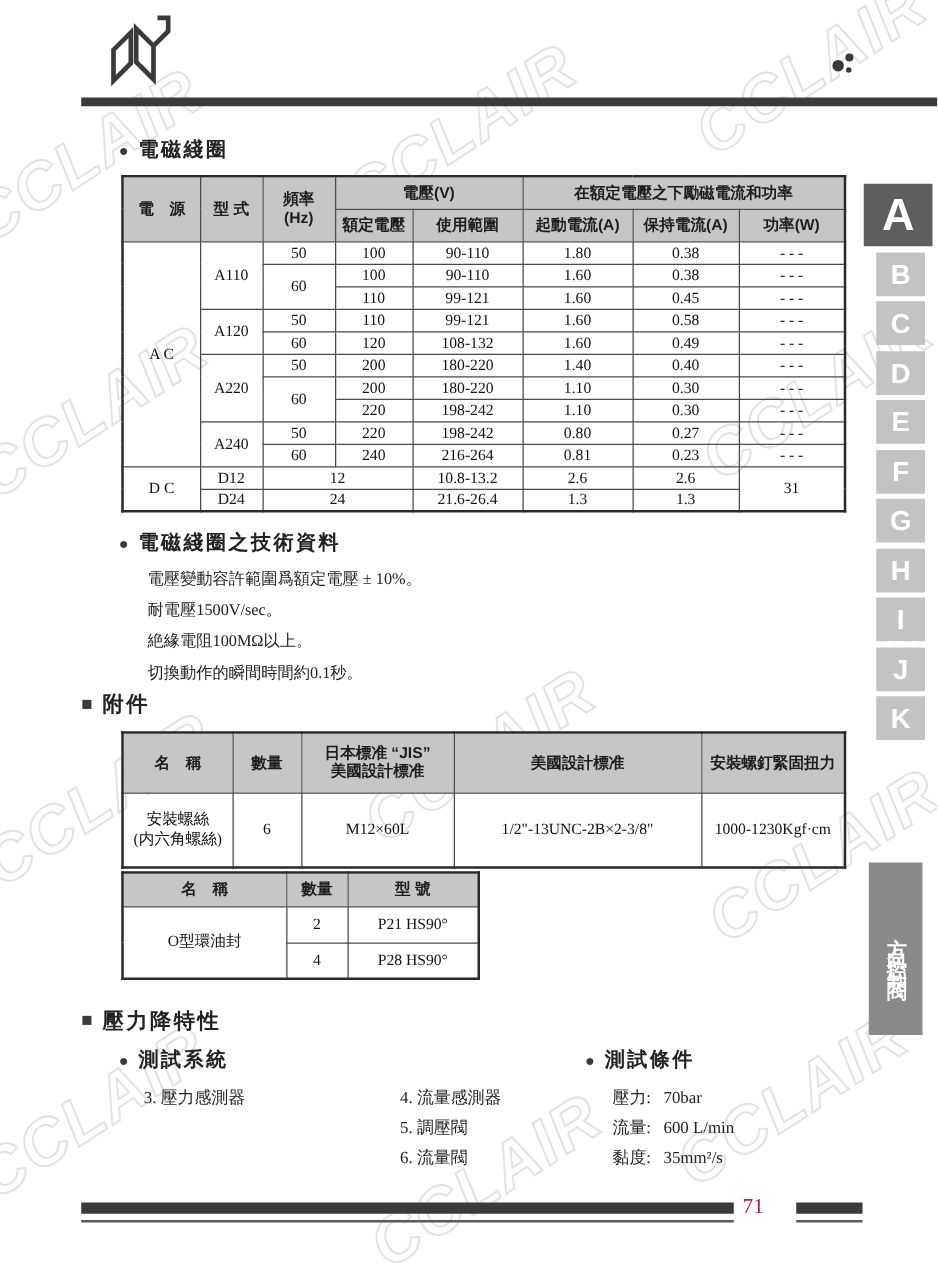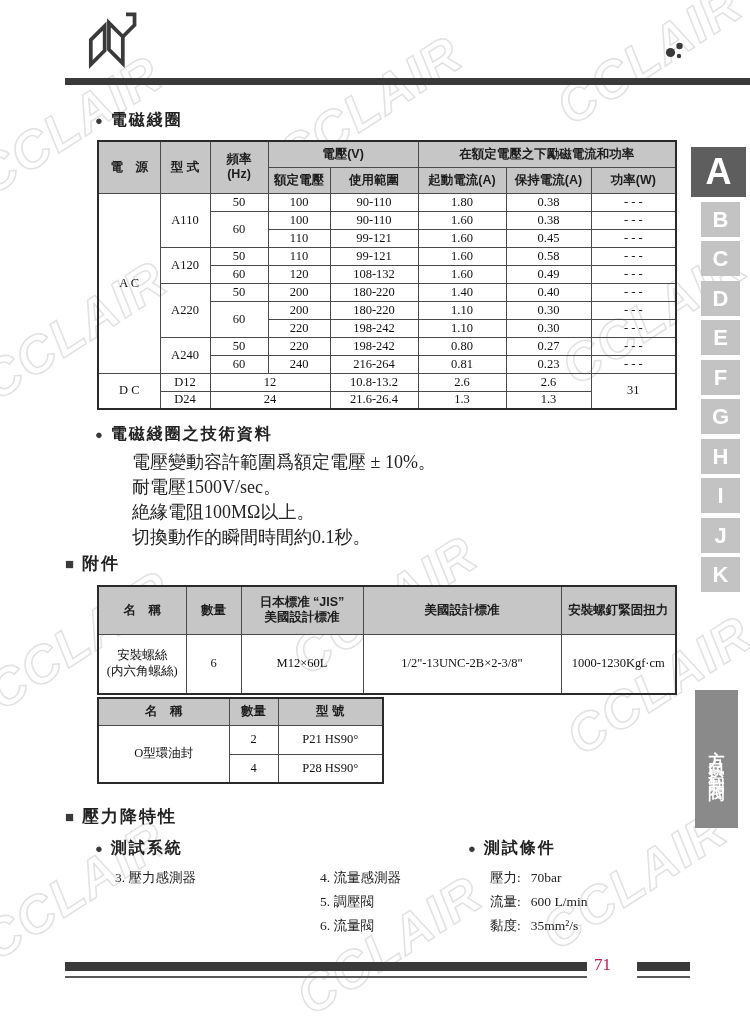--- a/index.html
+++ b/index.html
@@ -35,22 +35,22 @@
   .coil-table tbody tr{height:18px;}
   .acc-table{left:97px;top:585px;width:578px;}
   .acc-table thead tr{height:48px;}
   .acc-table tbody tr{height:60px;}
   .acc-table td{font-size:13px;}
   .oring-table{left:97px;top:697px;width:285px;}
   .oring-table thead tr{height:27px;}
   .oring-table tbody tr{height:29px;}
   .two-line span{display:block;line-height:1.25;}
   
-  .notes{position:absolute;left:132px;top:450px;z-index:2;font-family:"Liberation Serif","DejaVu Serif",serif;
-         font-size:18px;color:#222;line-height:25px;}
+  .notes{position:absolute;left:118px;top:450px;z-index:2;font-family:"Liberation Serif","DejaVu Serif",serif;
+         font-size:13px;color:#222;line-height:25px;}
   .test-list{position:absolute;left:115px;top:866px;width:420px;display:flex;z-index:2;
              font-family:"Liberation Serif","DejaVu Serif",serif;font-size:13.5px;color:#222;}
   .test-list .col{width:205px;line-height:24px;}
   .cond{position:absolute;left:490px;top:866px;z-index:2;font-family:"Liberation Serif","DejaVu Serif",serif;
         font-size:13.5px;color:#222;line-height:24px;}
   .cond .row{display:flex;gap:10px;}
   
   .foot-bar{position:absolute;left:65px;top:962px;width:522px;height:9px;background:#3a3a3a;z-index:2;}
   .foot-line{position:absolute;left:65px;top:976px;width:522px;height:2px;background:#5a5a5a;z-index:2;}
   .page-num{position:absolute;left:594px;top:955px;font-size:17px;color:#be185d;z-index:2;

